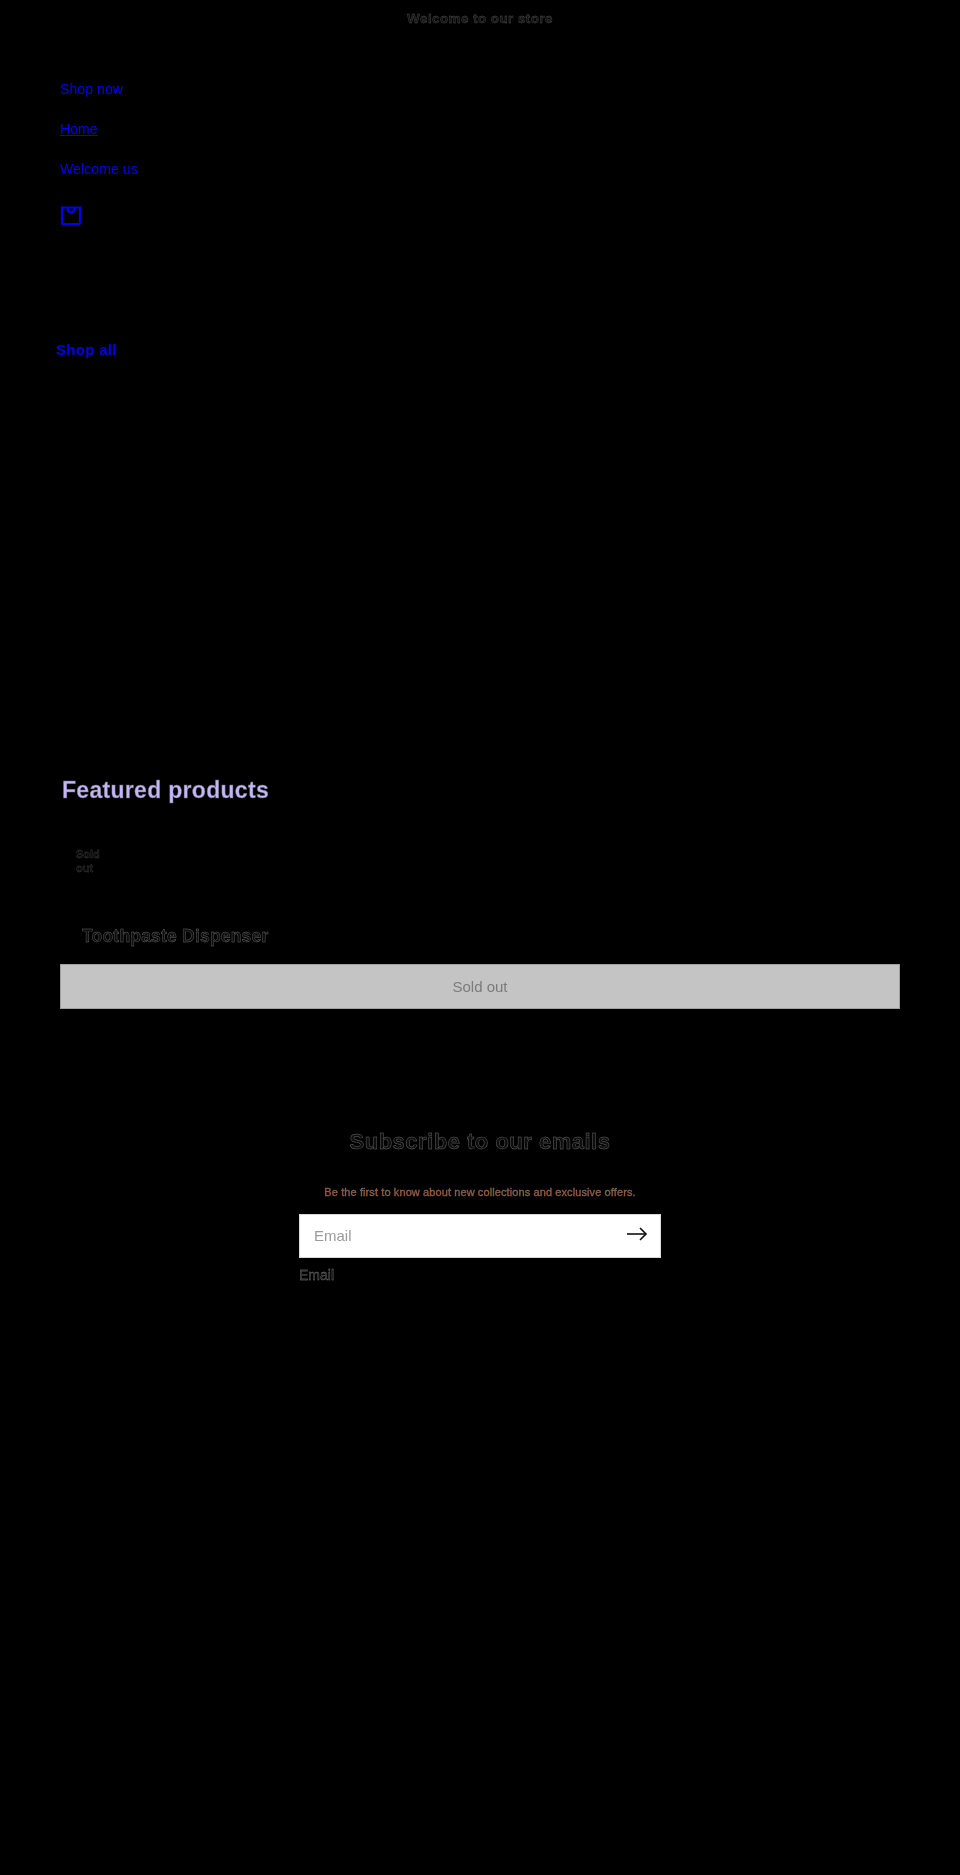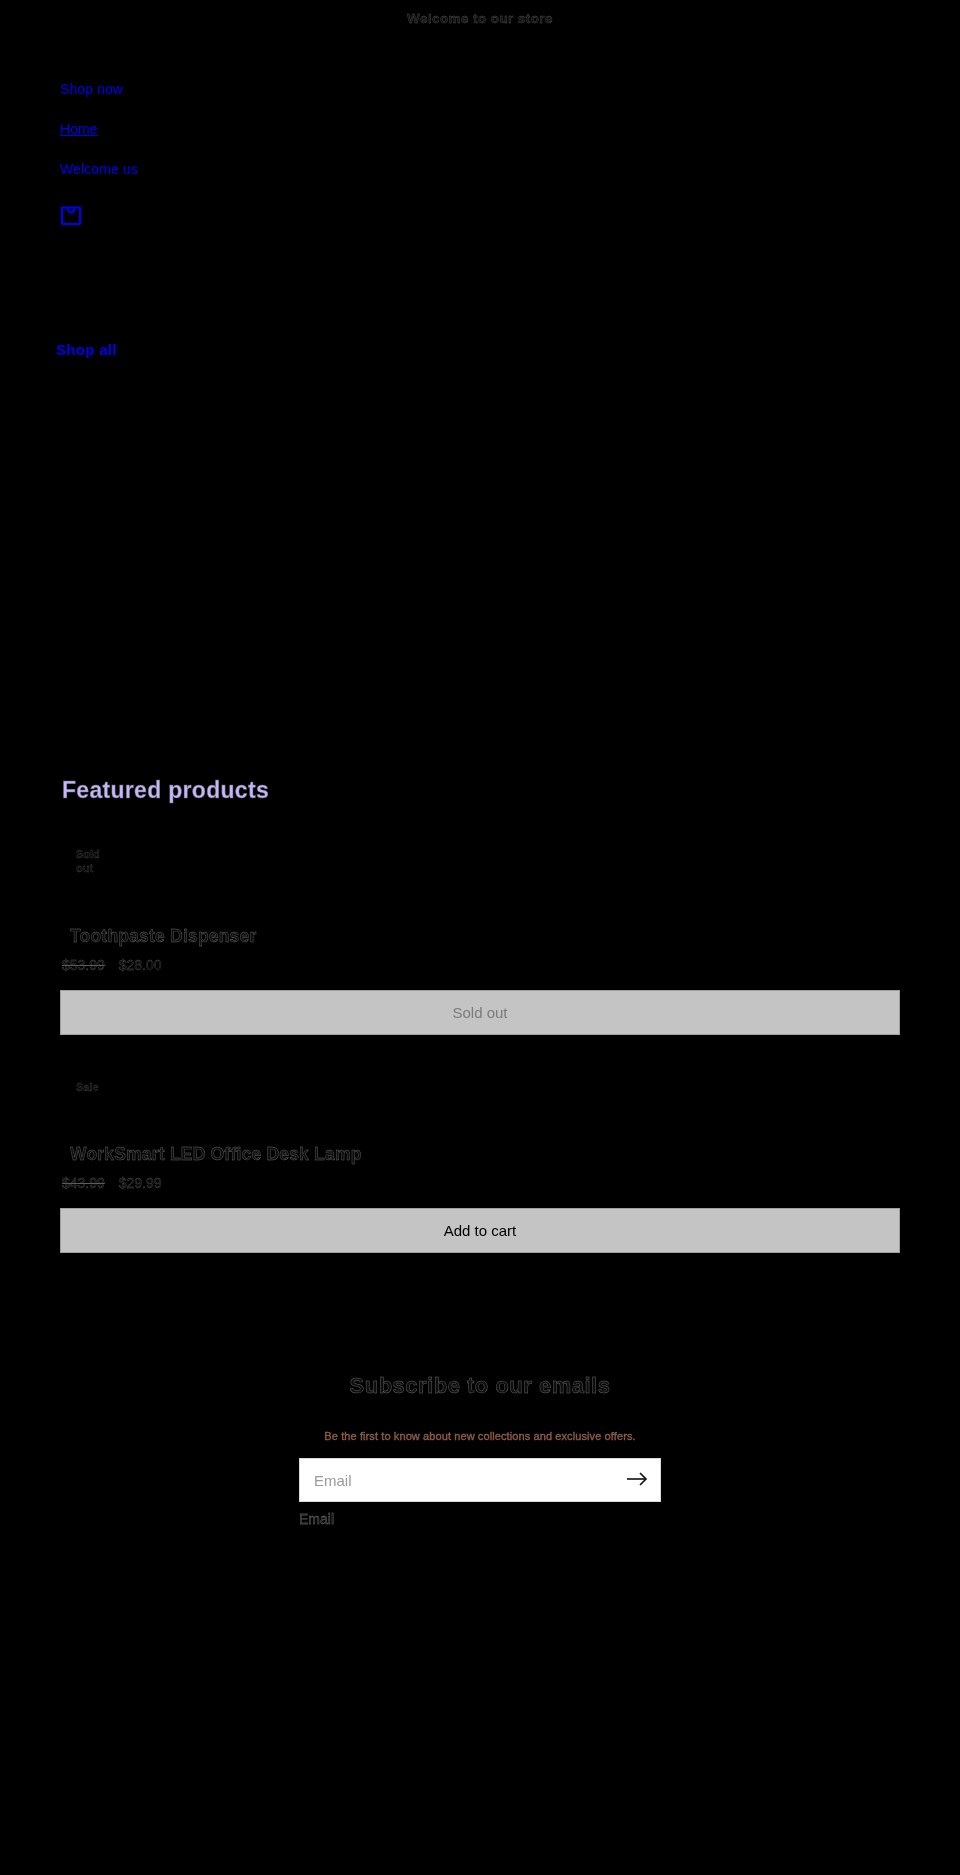--- a/index.html
+++ b/index.html
@@ -109,21 +109,21 @@
   .product-badge {
     font-size: 11px;
     font-weight: 700;
     color: #0d0d0d;
     -webkit-text-stroke: 0.3px #4a4a4a;
     line-height: 1.25;
     padding-left: 16px;
     max-width: 40px;
   }
   .product-title {
-    margin: 0;
+    margin: 12px;
     margin-top: 50px;
     font-size: 17.5px;
     font-weight: 700;
     color: #0e0e0e;
     -webkit-text-stroke: 0.4px #6a6a6a;
     letter-spacing: .2px;
     padding-left: 10px;
   }
   .product-title.second { padding-left: 10px; }
 
@@ -269,36 +269,23 @@
 <section class="hero">
   <a class="hero-link" href="#">Shop all</a>
 </section>
 
 <section class="featured">
   <h2 class="featured-title">Featured products</h2>
 
   <article class="product">
     <div class="product-badge">Sold out</div>
     <h3 class="product-title">Toothpaste Dispenser</h3>
-    <div class="price-row">
-      <span class="price-compare">$53.99</span>
-      <span class="price-sale">$28.00</span>
-    </div>
     <button class="product-button disabled" disabled="">Sold out</button>
   </article>
 
-  <article class="product product-second">
-    <div class="product-badge">Sale</div>
-    <h3 class="product-title second">WorkSmart LED Office Desk Lamp</h3>
-    <div class="price-row">
-      <span class="price-compare">$43.99</span>
-      <span class="price-sale">$29.99</span>
-    </div>
-    <button class="product-button enabled">Add to cart</button>
-  </article>
 </section>
 
 <section class="newsletter">
   <h2 class="newsletter-title">Subscribe to our emails</h2>
   <p class="newsletter-sub">Be the first to know about new collections and exclusive offers.</p>
 
   <form class="newsletter-form">
     <div class="field-wrap">
       <input class="email-input" type="email" placeholder="Email" style="">
       <button class="submit-arrow" type="submit">

